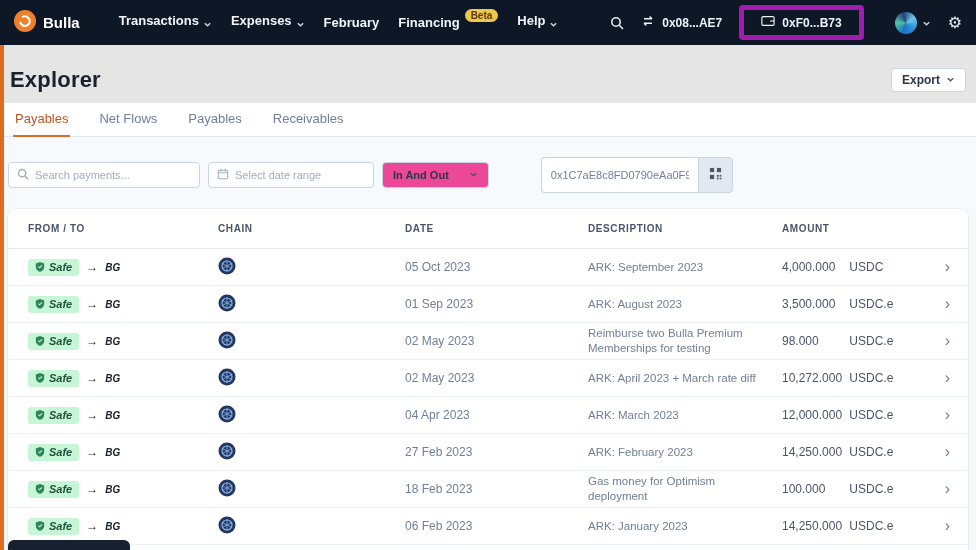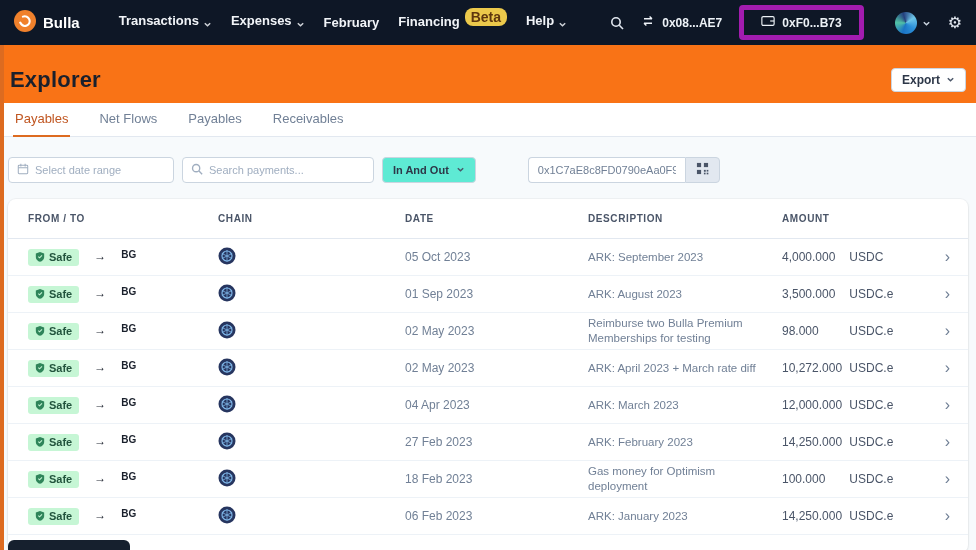--- a/index.html
+++ b/index.html
@@ -18,36 +18,36 @@
     font-family:"Liberation Sans",sans-serif;position:relative;}
 
   
   .navbar{height:45px;background:var(--navbar-bg);display:flex;align-items:center;
     padding:0 14px;gap:19px;color:#EDF2F7;}
   .brand{display:flex;align-items:center;gap:7px;font-weight:700;font-size:15px;color:#fff;
     margin-right:20px;cursor:pointer;}
   .nav-item{font-size:13px;font-weight:600;display:flex;align-items:flex-start;gap:4px;
     cursor:pointer;color:#F1F4F8;white-space:nowrap;}
   .nav-item .chev{margin-top:4px;opacity:.85;}
-  .beta{background:var(--badge-yellow);color:#5F370E;font-size:14px;font-weight:700;
+  .beta{background:var(--badge-yellow);color:#5F370E;font-size:10px;font-weight:700;
     padding:1px 6px;border-radius:8px;transform:translateY(-6px);margin-left:1px;}
   .nav-right{margin-left:auto;display:flex;align-items:center;gap:17px;}
   .icon-btn{display:flex;align-items:center;cursor:pointer;color:#E2E8F0;}
   .chip{display:flex;gap:7px;align-items:center;font-size:12px;font-weight:600;cursor:pointer;}
   .chip.bordered{border:5px solid #a21caf;border-radius:4px;padding:5px 17px;}
   .account{display:flex;align-items:center;gap:5px;cursor:pointer;margin-left:14px;}
   .avatar{width:22px;height:22px;border-radius:50%;
     background:conic-gradient(from 200deg,#1b74c5,#52c3a6,#24407e,#6ec6e8,#2b8fd8,#1b74c5);}
   .gear{font-size:16px;line-height:1;color:#E2E8F0;}
 
   
   .accent-bar{position:absolute;left:0;top:45px;bottom:0;width:4px;background:var(--accent);}
 
   
-  .page-head{background:#f97316;display:flex;justify-content:space-between;align-items:center;
+  .page-head{background:#e5e5e5;display:flex;justify-content:space-between;align-items:center;
     padding:22px 10px 10px 10px;gap:33px;}
   .page-title{font-size:22px;font-weight:700;color:var(--text-dark);letter-spacing:.2px;}
   .export-btn{display:flex;align-items:flex-end;gap:6px;border:1px solid #CBD5E0;background:#fff;
     border-radius:4px;font-size:12px;font-weight:700;color:#2D3748;padding:4px 10px;cursor:pointer;
     font-family:"Liberation Sans",sans-serif;}
 
   
   .tabs{background:#fff;display:flex;gap:27px;padding:0 13px;border-bottom:1px solid var(--border);}
   .tab{font-size:13px;color:var(--text-gray);padding:8px 2px 9px;cursor:pointer;}
   .tab.active{color:#C05621;border-bottom:2px solid var(--accent);margin-bottom:-1px;}
@@ -55,41 +55,41 @@
   
   .content{padding:20px 8px 0;}
   .filters{display:flex;gap:8px;align-items:center;margin-bottom:16px;}
   .input-wrap{display:flex;align-items:center;background:#fff;border:1px solid #CBD5E0;
     border-radius:4px;height:26px;padding:0 8px;gap:6px;color:#A0AEC0;}
   .input-wrap input{border:none;outline:none;font-size:11px;color:var(--text-mid);width:100%;
     background:transparent;font-family:"Liberation Sans",sans-serif;}
   .input-wrap input::placeholder{color:#A0AEC0;}
   .search-wrap{width:192px;}
   .date-wrap{width:166px;}
-  .direction-btn{height:26px;display:flex;align-items:center;gap:7px;background:#5eead4;
+  .direction-btn{height:26px;display:flex;align-items:center;gap:20px;background:#ec4899;
     border:1px solid #CBD5E0;border-radius:4px;font-size:11px;font-weight:600;color:#2D3748;
     padding:0 10px;cursor:pointer;font-family:"Liberation Sans",sans-serif;}
-  .addr-group{display:flex;height:26px;padding-left:44px;}
+  .addr-group{display:flex;height:36px;padding-left:44px;}
   .addr-input{width:157px;border:1px solid #CBD5E0;border-right:none;border-radius:4px 0 0 4px;
     background:#fff;font-size:11px;color:var(--text-gray);padding:0 9px;outline:none;
     font-family:"Liberation Sans",sans-serif;}
   .addr-btn{width:35px;border:1px solid #CBD5E0;border-radius:0 4px 4px 0;background:#E2E8F0;
     display:flex;align-items:center;justify-content:center;color:#4A5568;cursor:pointer;}
 
   
   .card{background:#fff;border-radius:8px;min-height:354px;
     box-shadow:0 1px 3px rgba(0,0,0,.08),0 0 0 1px rgba(0,0,0,.03);}
   .thead,.trow{display:grid;grid-template-columns:190px 187px 183px 194px 136px 1fr;
     align-items:center;padding:0 12px 0 20px;}
   .thead{height:40px;border-bottom:1px solid var(--border);}
   .th{font-size:10px;font-weight:700;color:var(--text-mid);letter-spacing:.6px;
     text-transform:uppercase;}
   .trow{min-height:37px;border-bottom:1px solid #EDF2F7;font-size:12px;color:var(--text-gray);
     cursor:pointer;}
-  .from-to{display:flex;gap:15px;}
+  .from-to{display:flex;align-items:center;gap:7px;font-style:italic;}
   .safe-badge{display:inline-flex;align-items:center;gap:4px;background:var(--safe-green-bg);
     color:var(--safe-green-text);font-size:11px;font-weight:600;padding:2px 7px;border-radius:3px;}
   .arrow{color:var(--text-dark);font-size:12px;}
   .to{font-weight:700;color:var(--text-dark);font-size:10px;}
   .desc{font-size:11.5px;line-height:1.3;padding-right:12px;}
   .amount-num{display:inline-block;min-width:64px;color:var(--text-mid);}
   .amount-cur{color:var(--text-mid);}
   .chev-cell{text-align:right;color:var(--text-gray);font-size:16px;line-height:1;
     padding-right:6px;}
 
@@ -181,33 +181,33 @@
 
 <div class="tabs">
   <div class="tab active">Payables</div>
   <div class="tab">Net Flows</div>
   <div class="tab">Payables</div>
   <div class="tab">Receivables</div>
 </div>
 
 <div class="content">
   <div class="filters">
+    <div class="input-wrap search-wrap">
+      <span><svg width="12" height="12" viewBox="0 0 14 14" fill="none" stroke="currentColor" stroke-width="1.6">
+            <circle cx="6" cy="6" r="4.2"></circle>
+            <path d="M9.3 9.3L13 13"></path>
+          </svg></span>
+      <input type="text" placeholder="Search payments..." style="">
+    </div>
     <div class="input-wrap date-wrap">
       <span><svg width="12" height="12" viewBox="0 0 14 14" fill="none" stroke="currentColor" stroke-width="1.2">
             <rect x="1.5" y="2.5" width="11" height="10" rx="1"></rect>
             <path d="M1.5 5.5h11M4.5 1v3M9.5 1v3"></path>
           </svg></span>
       <input type="text" placeholder="Select date range" style="">
-    </div>
-    <div class="input-wrap search-wrap">
-      <span><svg width="12" height="12" viewBox="0 0 14 14" fill="none" stroke="currentColor" stroke-width="1.6">
-            <circle cx="6" cy="6" r="4.2"></circle>
-            <path d="M9.3 9.3L13 13"></path>
-          </svg></span>
-      <input type="text" placeholder="Search payments..." style="">
     </div>
     <button class="direction-btn">
       <span>In And Out</span>
       <span><svg width="9" height="9" viewBox="0 0 10 10" fill="none" stroke="#4A5568" stroke-width="1.6">
             <path d="M2 3.5l3 3 3-3"></path>
           </svg></span>
     </button>
     <div class="addr-group">
       <input class="addr-input" type="text" value="0x1C7aE8c8FD0790eAa0F9" style="">
       <button class="addr-btn">

